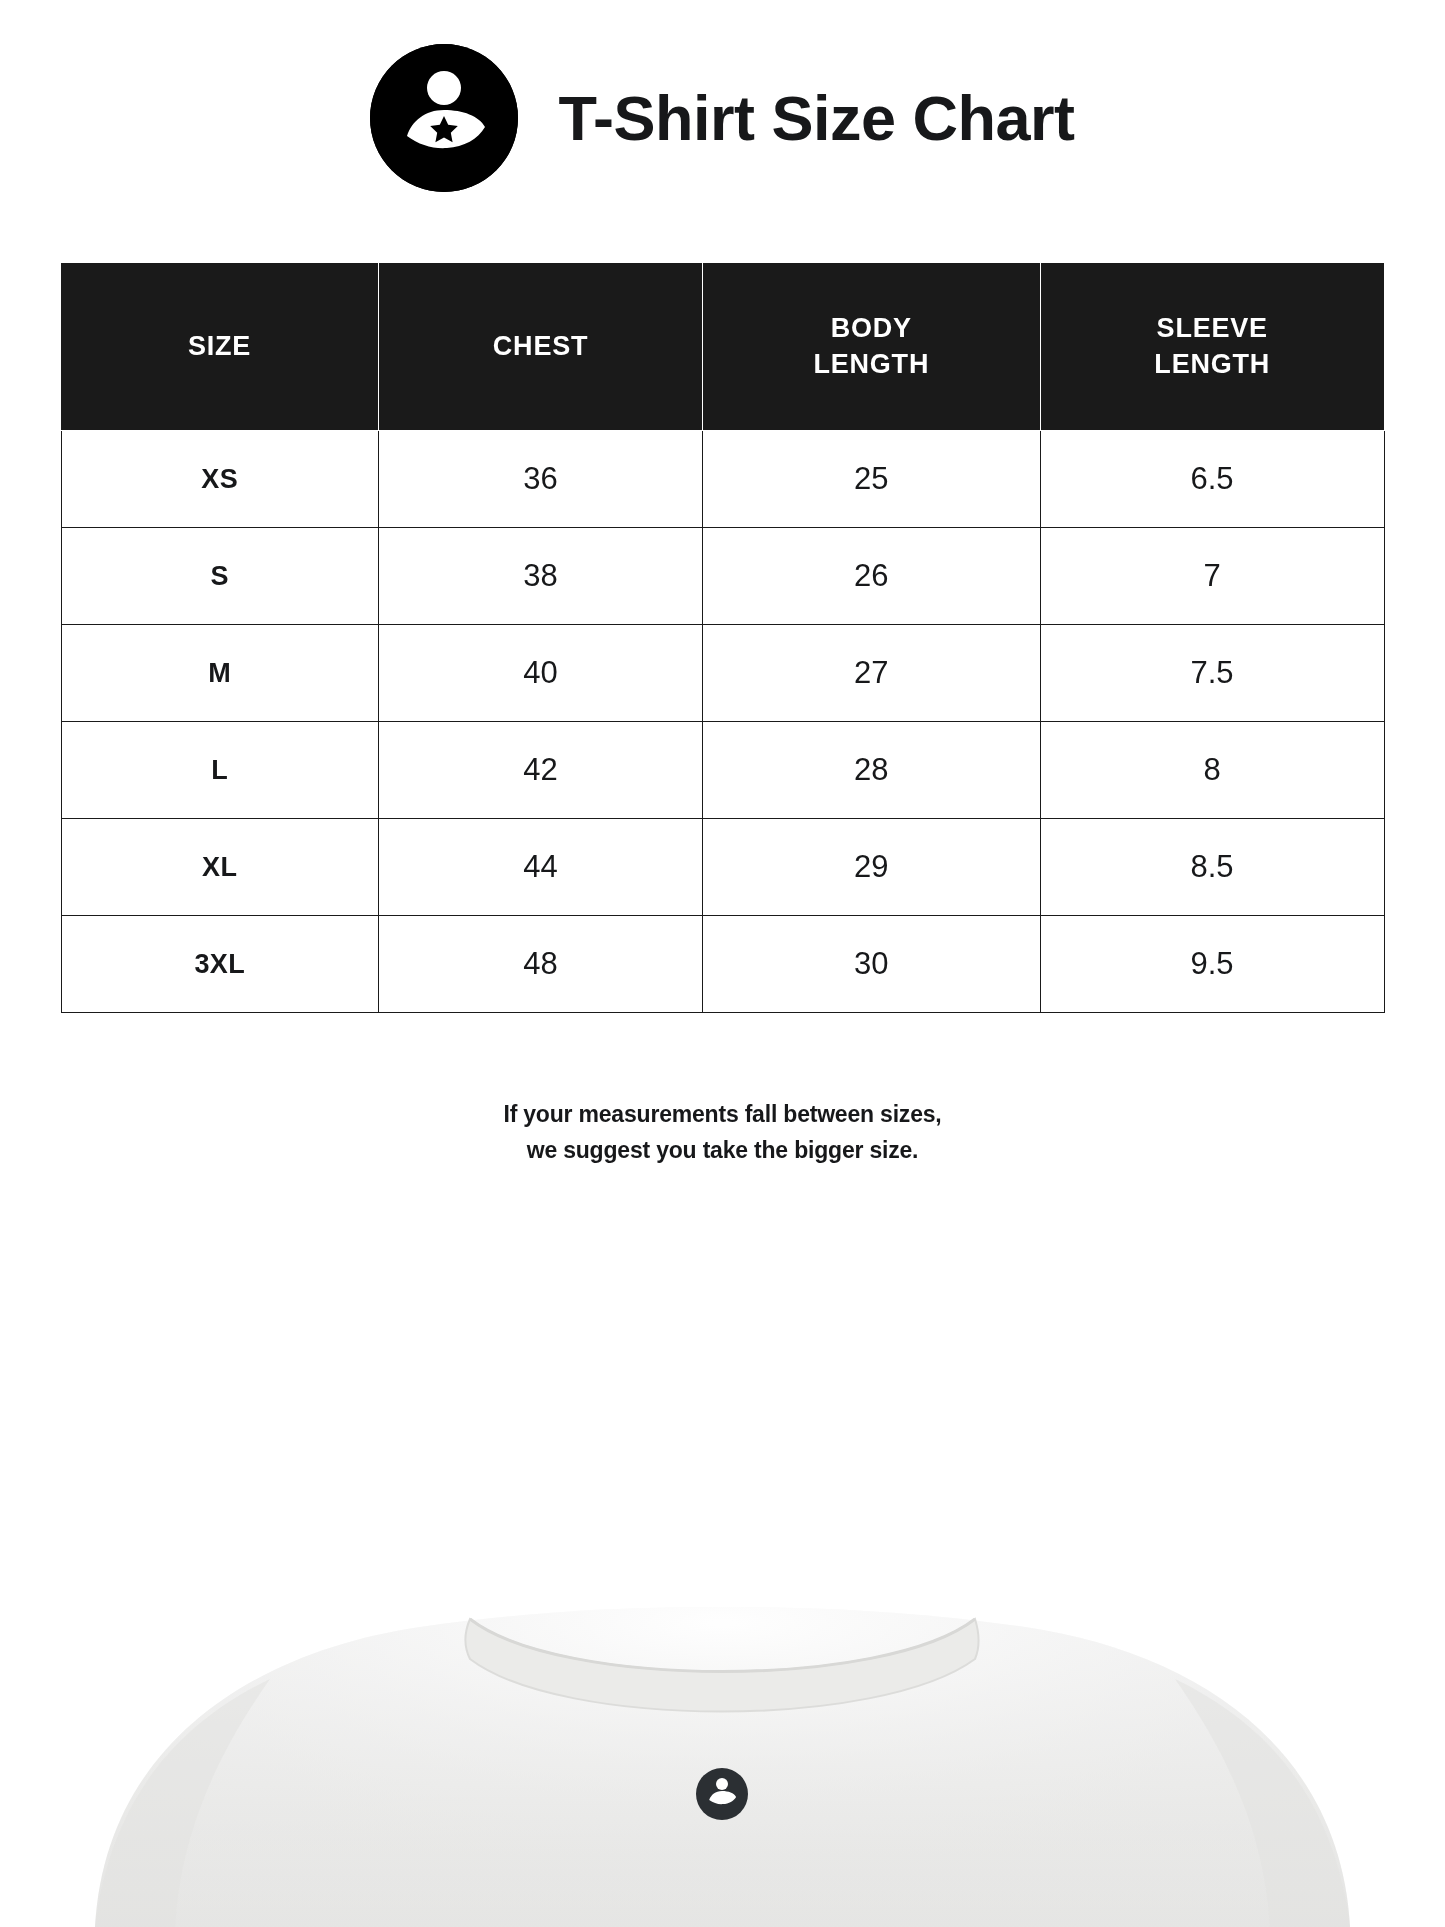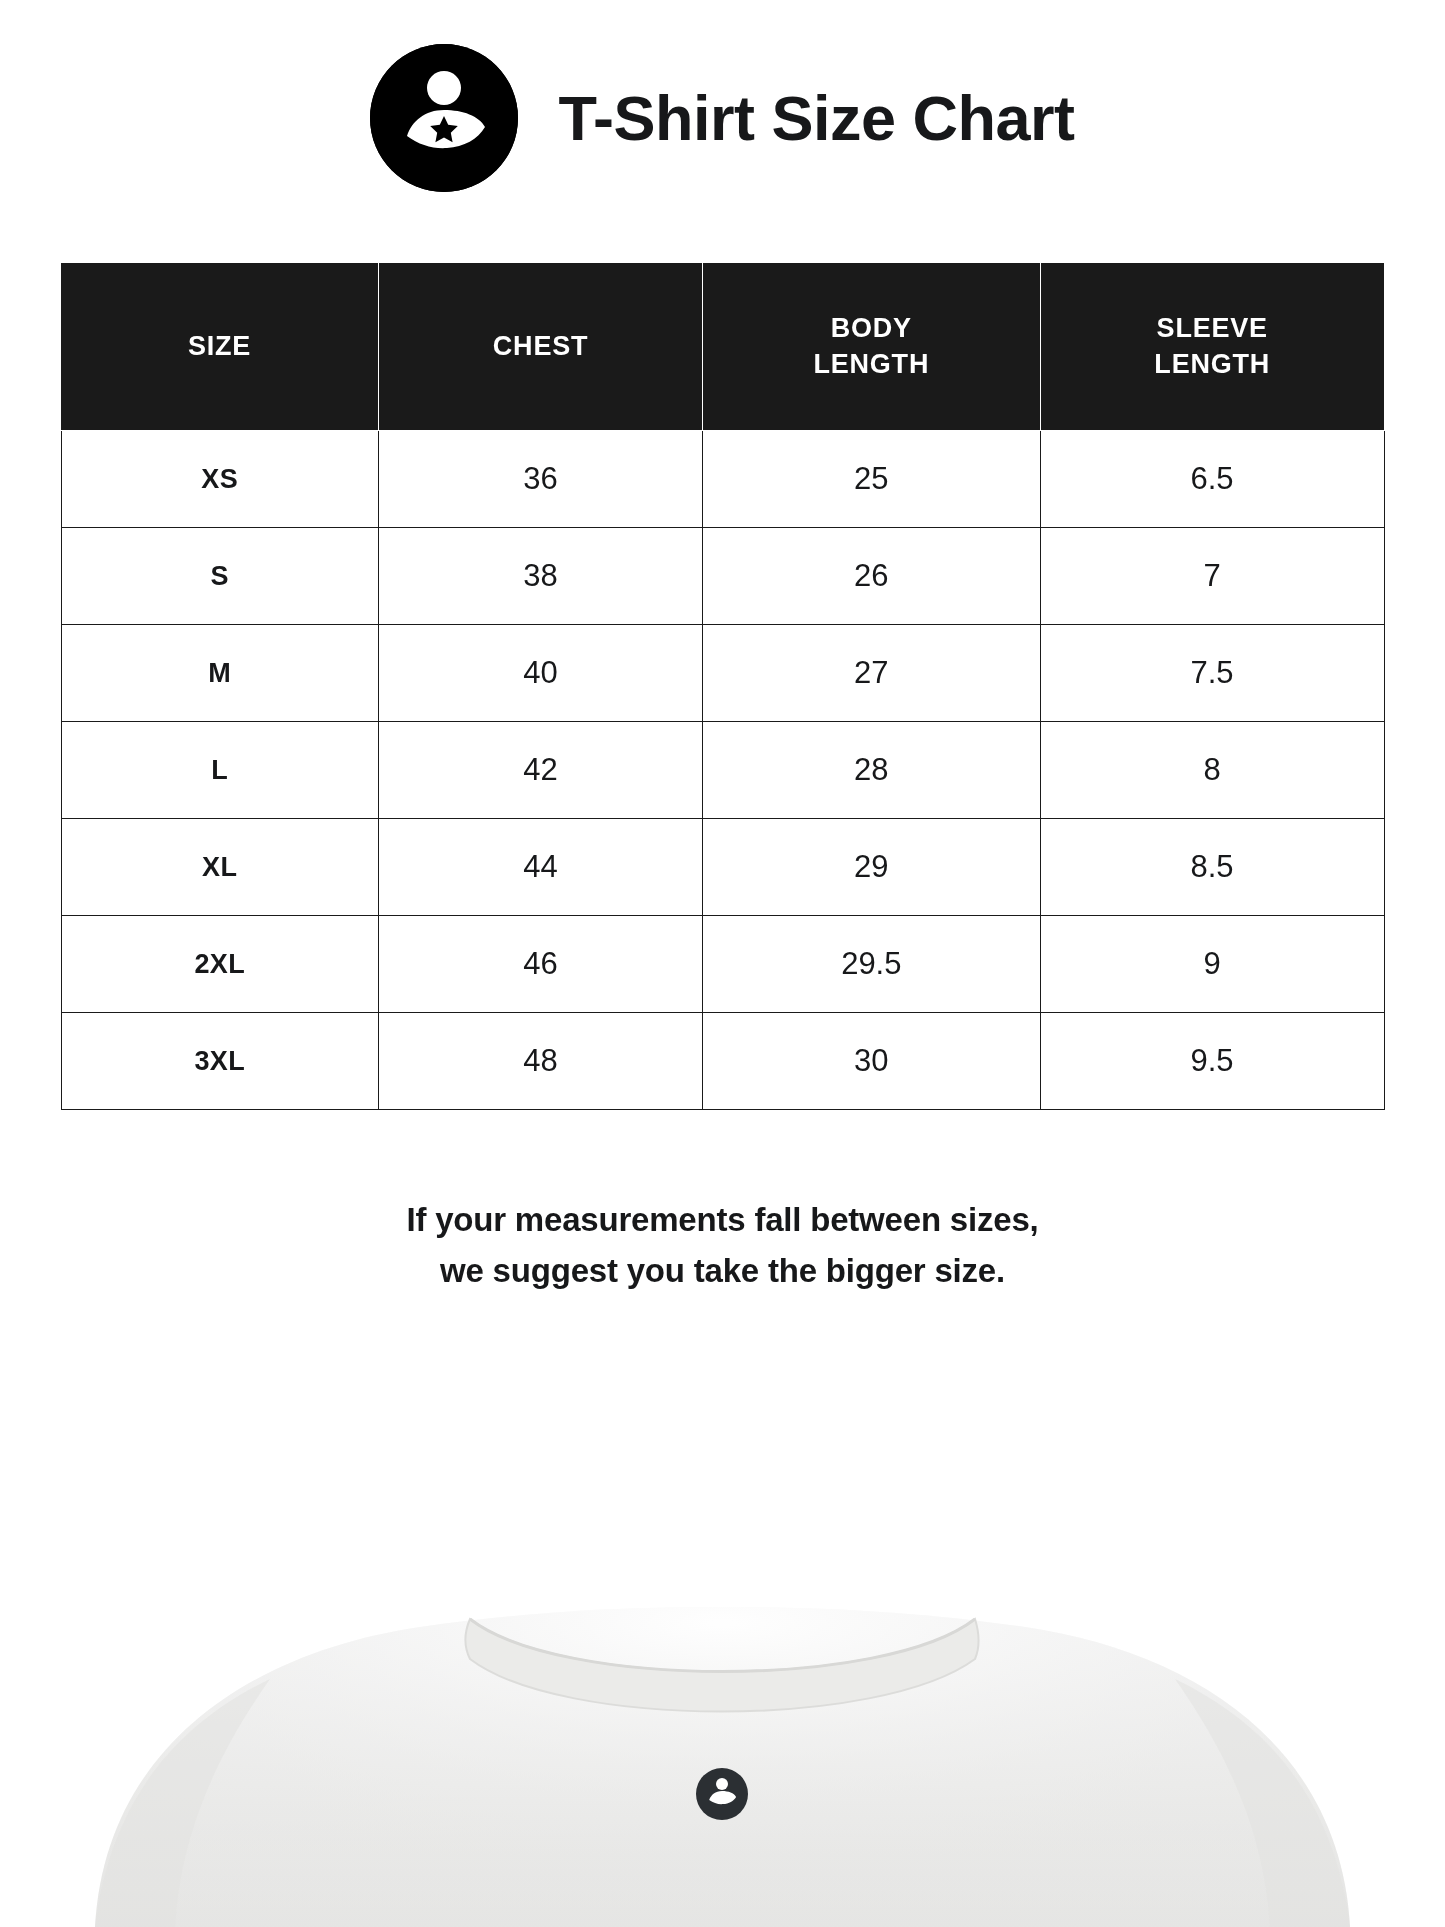--- a/index.html
+++ b/index.html
@@ -85,21 +85,21 @@
   
   col.c-size   { width: 24%; }
   col.c-chest  { width: 24.5%; }
   col.c-body   { width: 25.5%; }
   col.c-sleeve { width: 26%; }
 
   
   .note {
     margin-top: 84px;
     text-align: center;
-    font-size: 33px;
+    font-size: 23px;
     font-weight: 700;
     line-height: 1.55;
     color: #17181a;
     letter-spacing: -0.2px;
   }
 
   
   .shirt-area {
     position: absolute;
     left: 0;
@@ -176,26 +176,20 @@
           <td class="size-cell">L</td>
           <td>42</td>
           <td>28</td>
           <td>8</td>
         </tr>
         <tr>
           <td class="size-cell">XL</td>
           <td>44</td>
           <td>29</td>
           <td>8.5</td>
-        </tr>
-        <tr>
-          <td class="size-cell">2XL</td>
-          <td>46</td>
-          <td>29.5</td>
-          <td>9</td>
         </tr>
         <tr>
           <td class="size-cell">3XL</td>
           <td>48</td>
           <td>30</td>
           <td>9.5</td>
         </tr>
       </tbody>
     </table>
   </div>

